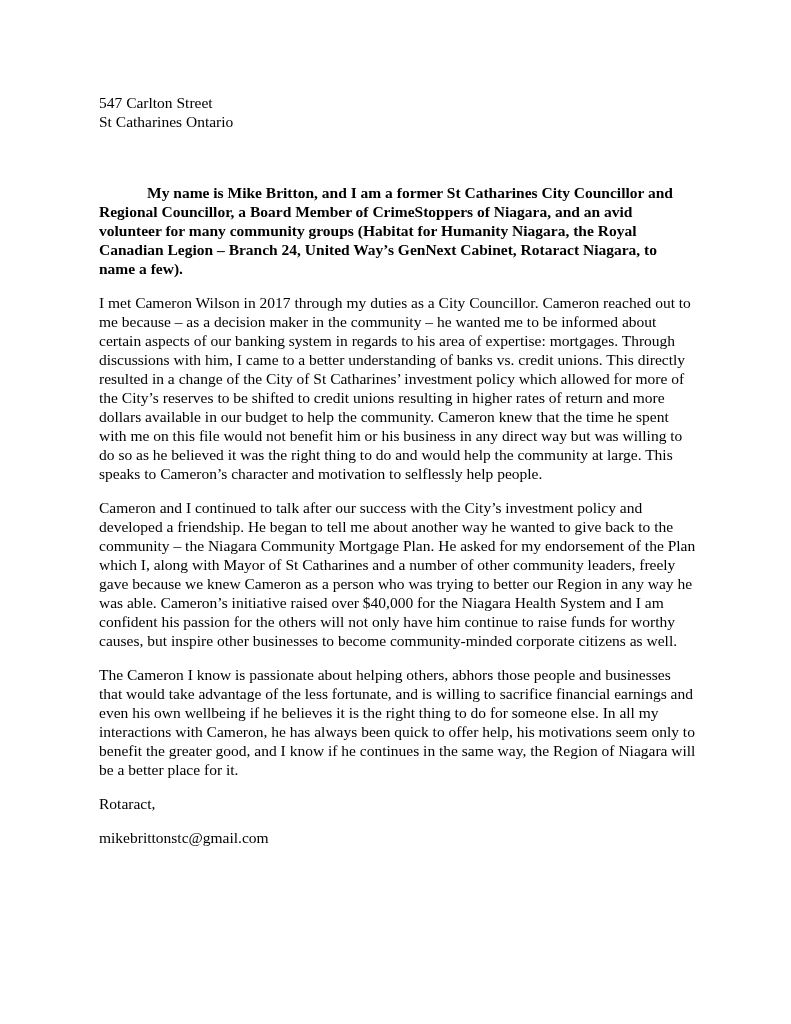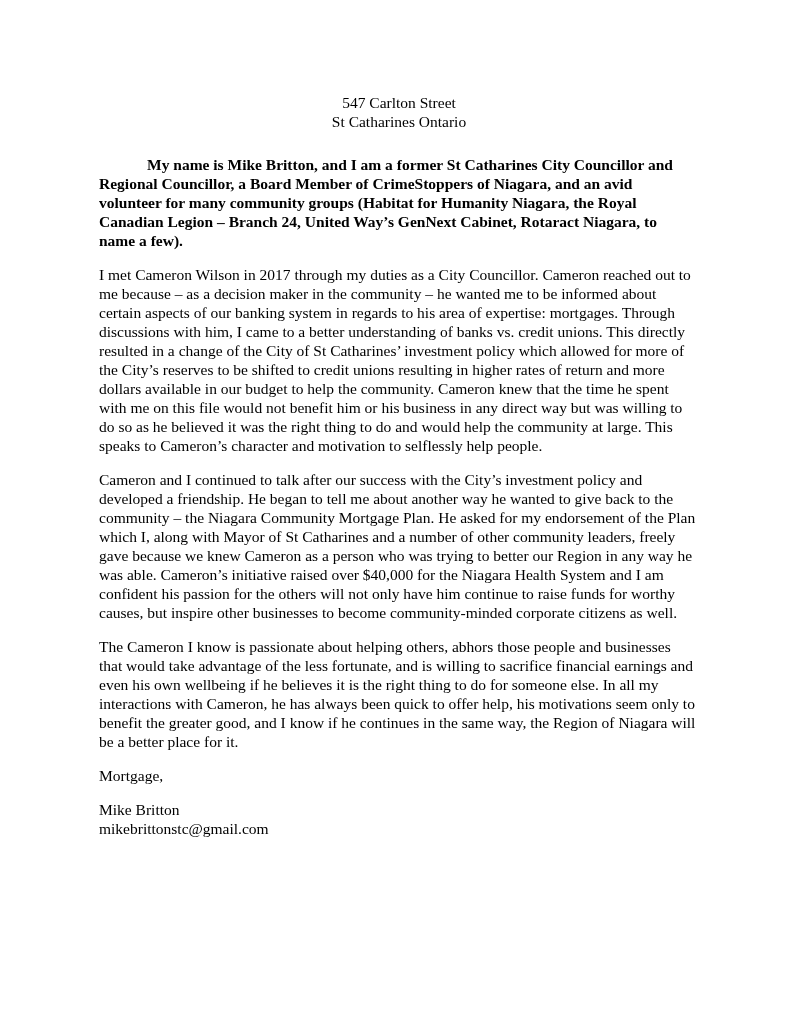--- a/index.html
+++ b/index.html
@@ -14,22 +14,21 @@
     background: #ffffff;
     color: #000000;
     font-family: "Liberation Serif", "DejaVu Serif", serif;
     font-size: 15.5px;
     line-height: 19px;
     box-sizing: border-box;
     padding: 93px 92px 0 99px;
     overflow: hidden;
   }
   .address {
-    margin: 0 0 24px 0;
-    text-align: center;
+    margin: 0 0 52px 0;
   }
   .address-line {
     margin: 0;
   }
   p.para {
     margin: 0 0 15px 0;
     max-width: 598px;
   }
   p.indent-first {
     text-indent: 48px;
@@ -53,20 +52,19 @@
   </div>
 
   <p class="para indent-first">My name is Mike Britton, and I am a former St Catharines City Councillor and Regional Councillor, a Board Member of CrimeStoppers of Niagara, and an avid volunteer for many community groups (Habitat for Humanity Niagara, the Royal Canadian Legion – Branch 24, United Way’s GenNext Cabinet, Rotaract Niagara, to name a few).</p>
 
   <p class="para">I met Cameron Wilson in 2017 through my duties as a City Councillor. Cameron reached out to me because – as a decision maker in the community – he wanted me to be informed about certain aspects of our banking system in regards to his area of expertise: mortgages. Through discussions with him, I came to a better understanding of banks vs. credit unions. This directly resulted in a change of the City of St Catharines’ investment policy which allowed for more of the City’s reserves to be shifted to credit unions resulting in higher rates of return and more dollars available in our budget to help the community. Cameron knew that the time he spent with me on this file would not benefit him or his business in any direct way but was willing to do so as he believed it was the right thing to do and would help the community at large. This speaks to Cameron’s character and motivation to selflessly help people.</p>
 
   <p class="para">Cameron and I continued to talk after our success with the City’s investment policy and developed a friendship. He began to tell me about another way he wanted to give back to the community – the Niagara Community Mortgage Plan. He asked for my endorsement of the Plan which I, along with Mayor of St Catharines and a number of other community leaders, freely gave because we knew Cameron as a person who was trying to better our Region in any way he was able. Cameron’s initiative raised over $40,000 for the Niagara Health System and I am confident his passion for the others will not only have him continue to raise funds for worthy causes, but inspire other businesses to become community-minded corporate citizens as well.</p>
 
   <p class="para">The Cameron I know is passionate about helping others, abhors those people and businesses that would take advantage of the less fortunate, and is willing to sacrifice financial earnings and even his own wellbeing if he believes it is the right thing to do for someone else. In all my interactions with Cameron, he has always been quick to offer help, his motivations seem only to benefit the greater good, and I know if he continues in the same way, the Region of Niagara will be a better place for it.</p>
 
-  <p class="para closing">Mortgage,</p>
+  <p class="para closing">Rotaract,</p>
 
   <div class="signature">
-    <div class="sig-line">Mike Britton</div>
     <div class="sig-line">mikebrittonstc@gmail.com</div>
   </div>
 
 </div>
 
 </body></html>

